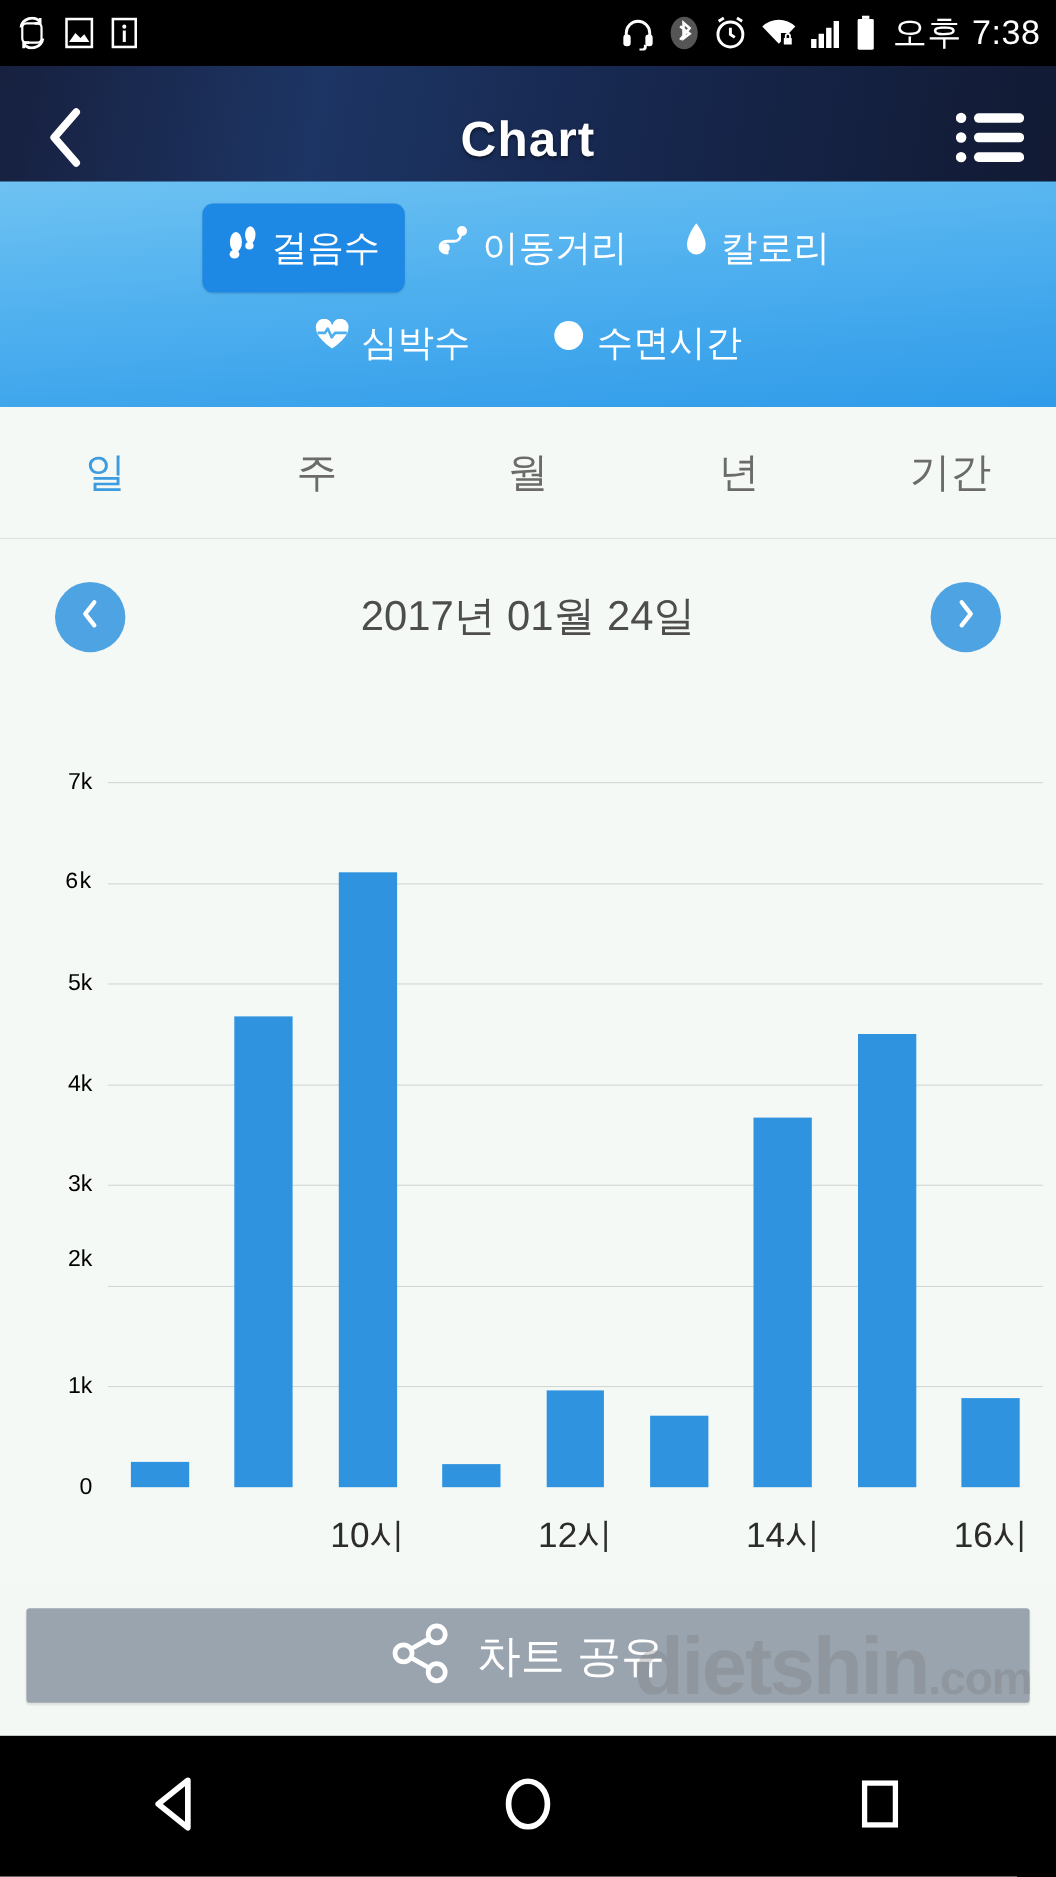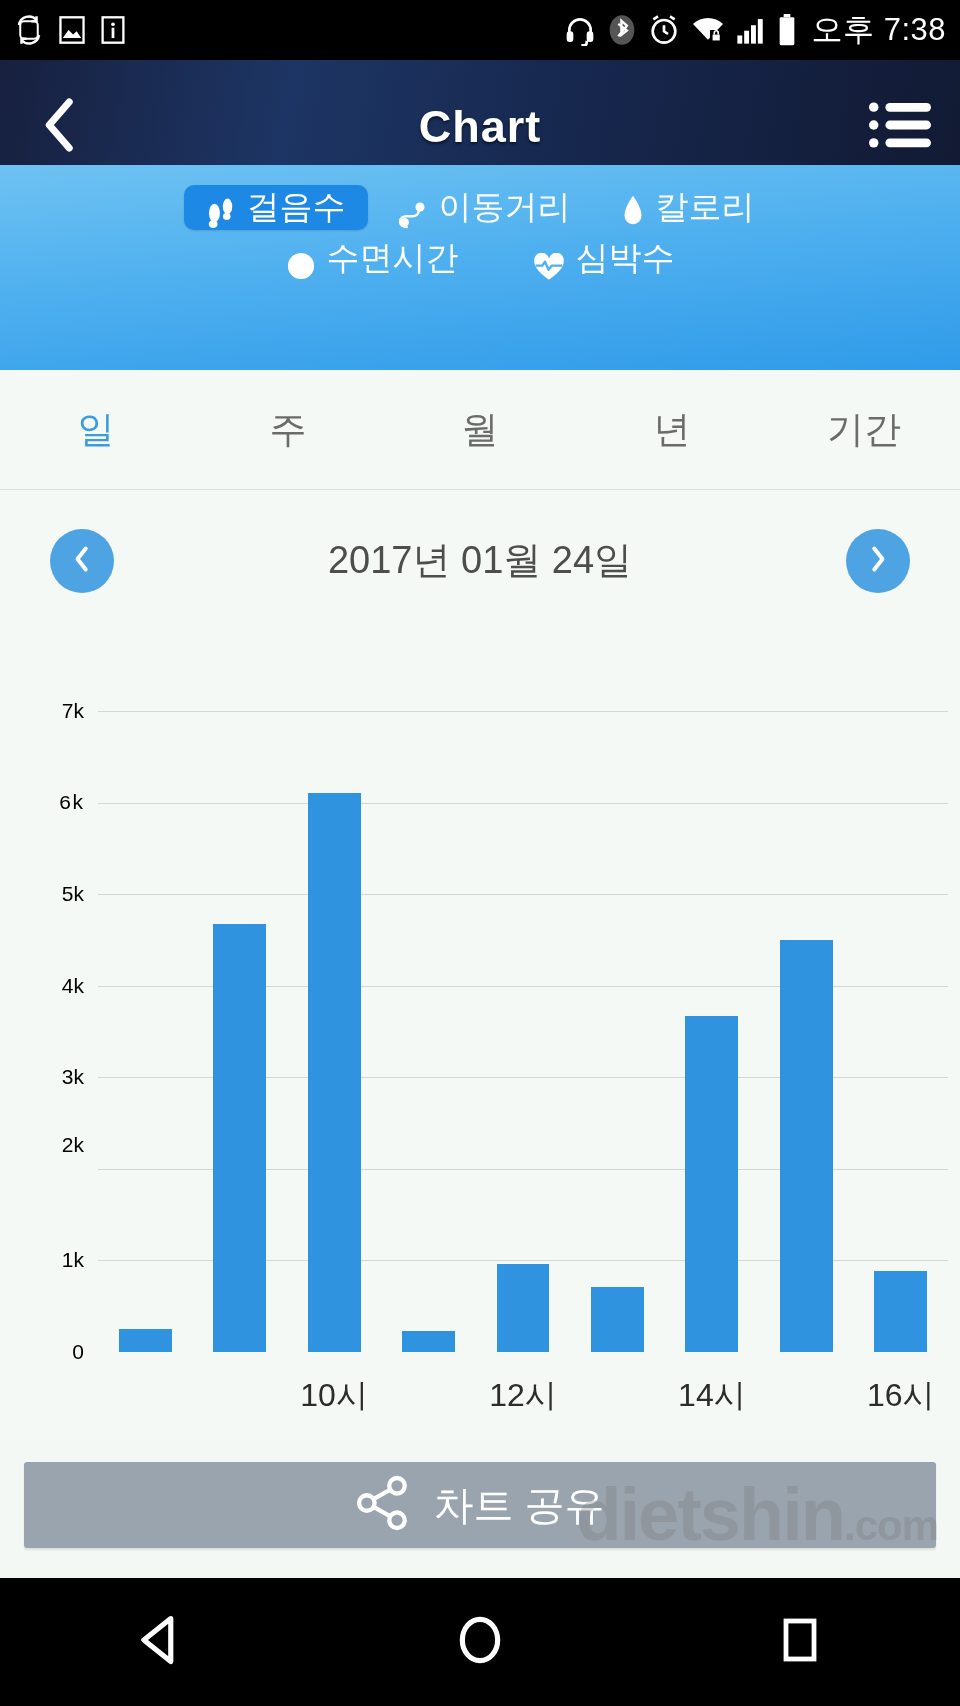--- a/index.html
+++ b/index.html
@@ -43,23 +43,23 @@
   
   .metricbar{
     position:absolute; left:0; top:165px; width:960px; height:205px;
     background:linear-gradient(175deg,#6ec2f2 0%,#4fb0ef 45%,#2f9be9 100%);
     padding-top:20px;
   }
   .metric-row{ display:flex; justify-content:center; align-items:center; }
   .metric-row.r1{ gap:6px; }
   .metric-row.r2{ gap:30px; margin-top:6px; }
   .metric{
-    display:flex; align-items:flex-end; gap:11px;
+    display:flex; align-items:flex-start; gap:11px;
     color:#fff; font-size:33px; font-weight:500;
-    padding:0 22px; border-radius:10px; white-space:nowrap;
+    padding:18px 22px; border-radius:10px; white-space:nowrap;
   }
   .metric.active{ background:#1e88e5; box-shadow:0 1px 2px rgba(0,0,0,.12); }
   .metric .m-ico{ display:inline-flex; align-items:center; }
 
   
   .periodbar{
     position:absolute; left:0; top:370px; width:960px; height:120px;
     background:#f5f9f5; border-bottom:1px solid #dfe3df;
     display:flex; align-items:center;
   }
@@ -254,36 +254,36 @@
             <path d="M8 0C8 0 2 7.5 2 14a6 6 0 0 0 12 0C14 7.5 8 0 8 0z"></path>
           </svg>
         </span>
         <span>칼로리</span>
       </div>
     </div>
 
     <div class="metric-row r2">
       <div class="metric">
         <span class="m-ico">
+          <svg width="32" height="28" viewBox="0 0 24 21" fill="#fff">
+            <path d="M12 20S1 13 1 6.6A5.6 5.6 0 0 1 12 4.2 5.6 5.6 0 0 1 23 6.6C23 13 12 20 12 20z"></path>
+            <path d="M2 9.5h5l2-3 2.6 6 2.4-3H22" stroke="#4fb0ef" stroke-width="1.8" fill="none" stroke-linejoin="round"></path>
+          </svg>
+        </span>
+        <span>심박수</span>
+      </div>
+
+      <div class="metric">
+        <span class="m-ico">
           <svg width="30" height="30" viewBox="0 0 22 22" fill="#fff">
             <circle cx="11" cy="11" r="9.6"></circle>
             <path d="M11 1.4a9.6 9.6 0 0 0 0 19.2A9.6 9.6 0 0 1 11 1.4z" fill="#4fb0ef"></path>
           </svg>
         </span>
         <span>수면시간</span>
-      </div>
-
-      <div class="metric">
-        <span class="m-ico">
-          <svg width="32" height="28" viewBox="0 0 24 21" fill="#fff">
-            <path d="M12 20S1 13 1 6.6A5.6 5.6 0 0 1 12 4.2 5.6 5.6 0 0 1 23 6.6C23 13 12 20 12 20z"></path>
-            <path d="M2 9.5h5l2-3 2.6 6 2.4-3H22" stroke="#4fb0ef" stroke-width="1.8" fill="none" stroke-linejoin="round"></path>
-          </svg>
-        </span>
-        <span>심박수</span>
       </div>
     </div>
   </div>
 
   <div class="periodbar">
     <div class="period active">일</div>
     <div class="period">주</div>
     <div class="period">월</div>
     <div class="period">년</div>
     <div class="period">기간</div>

